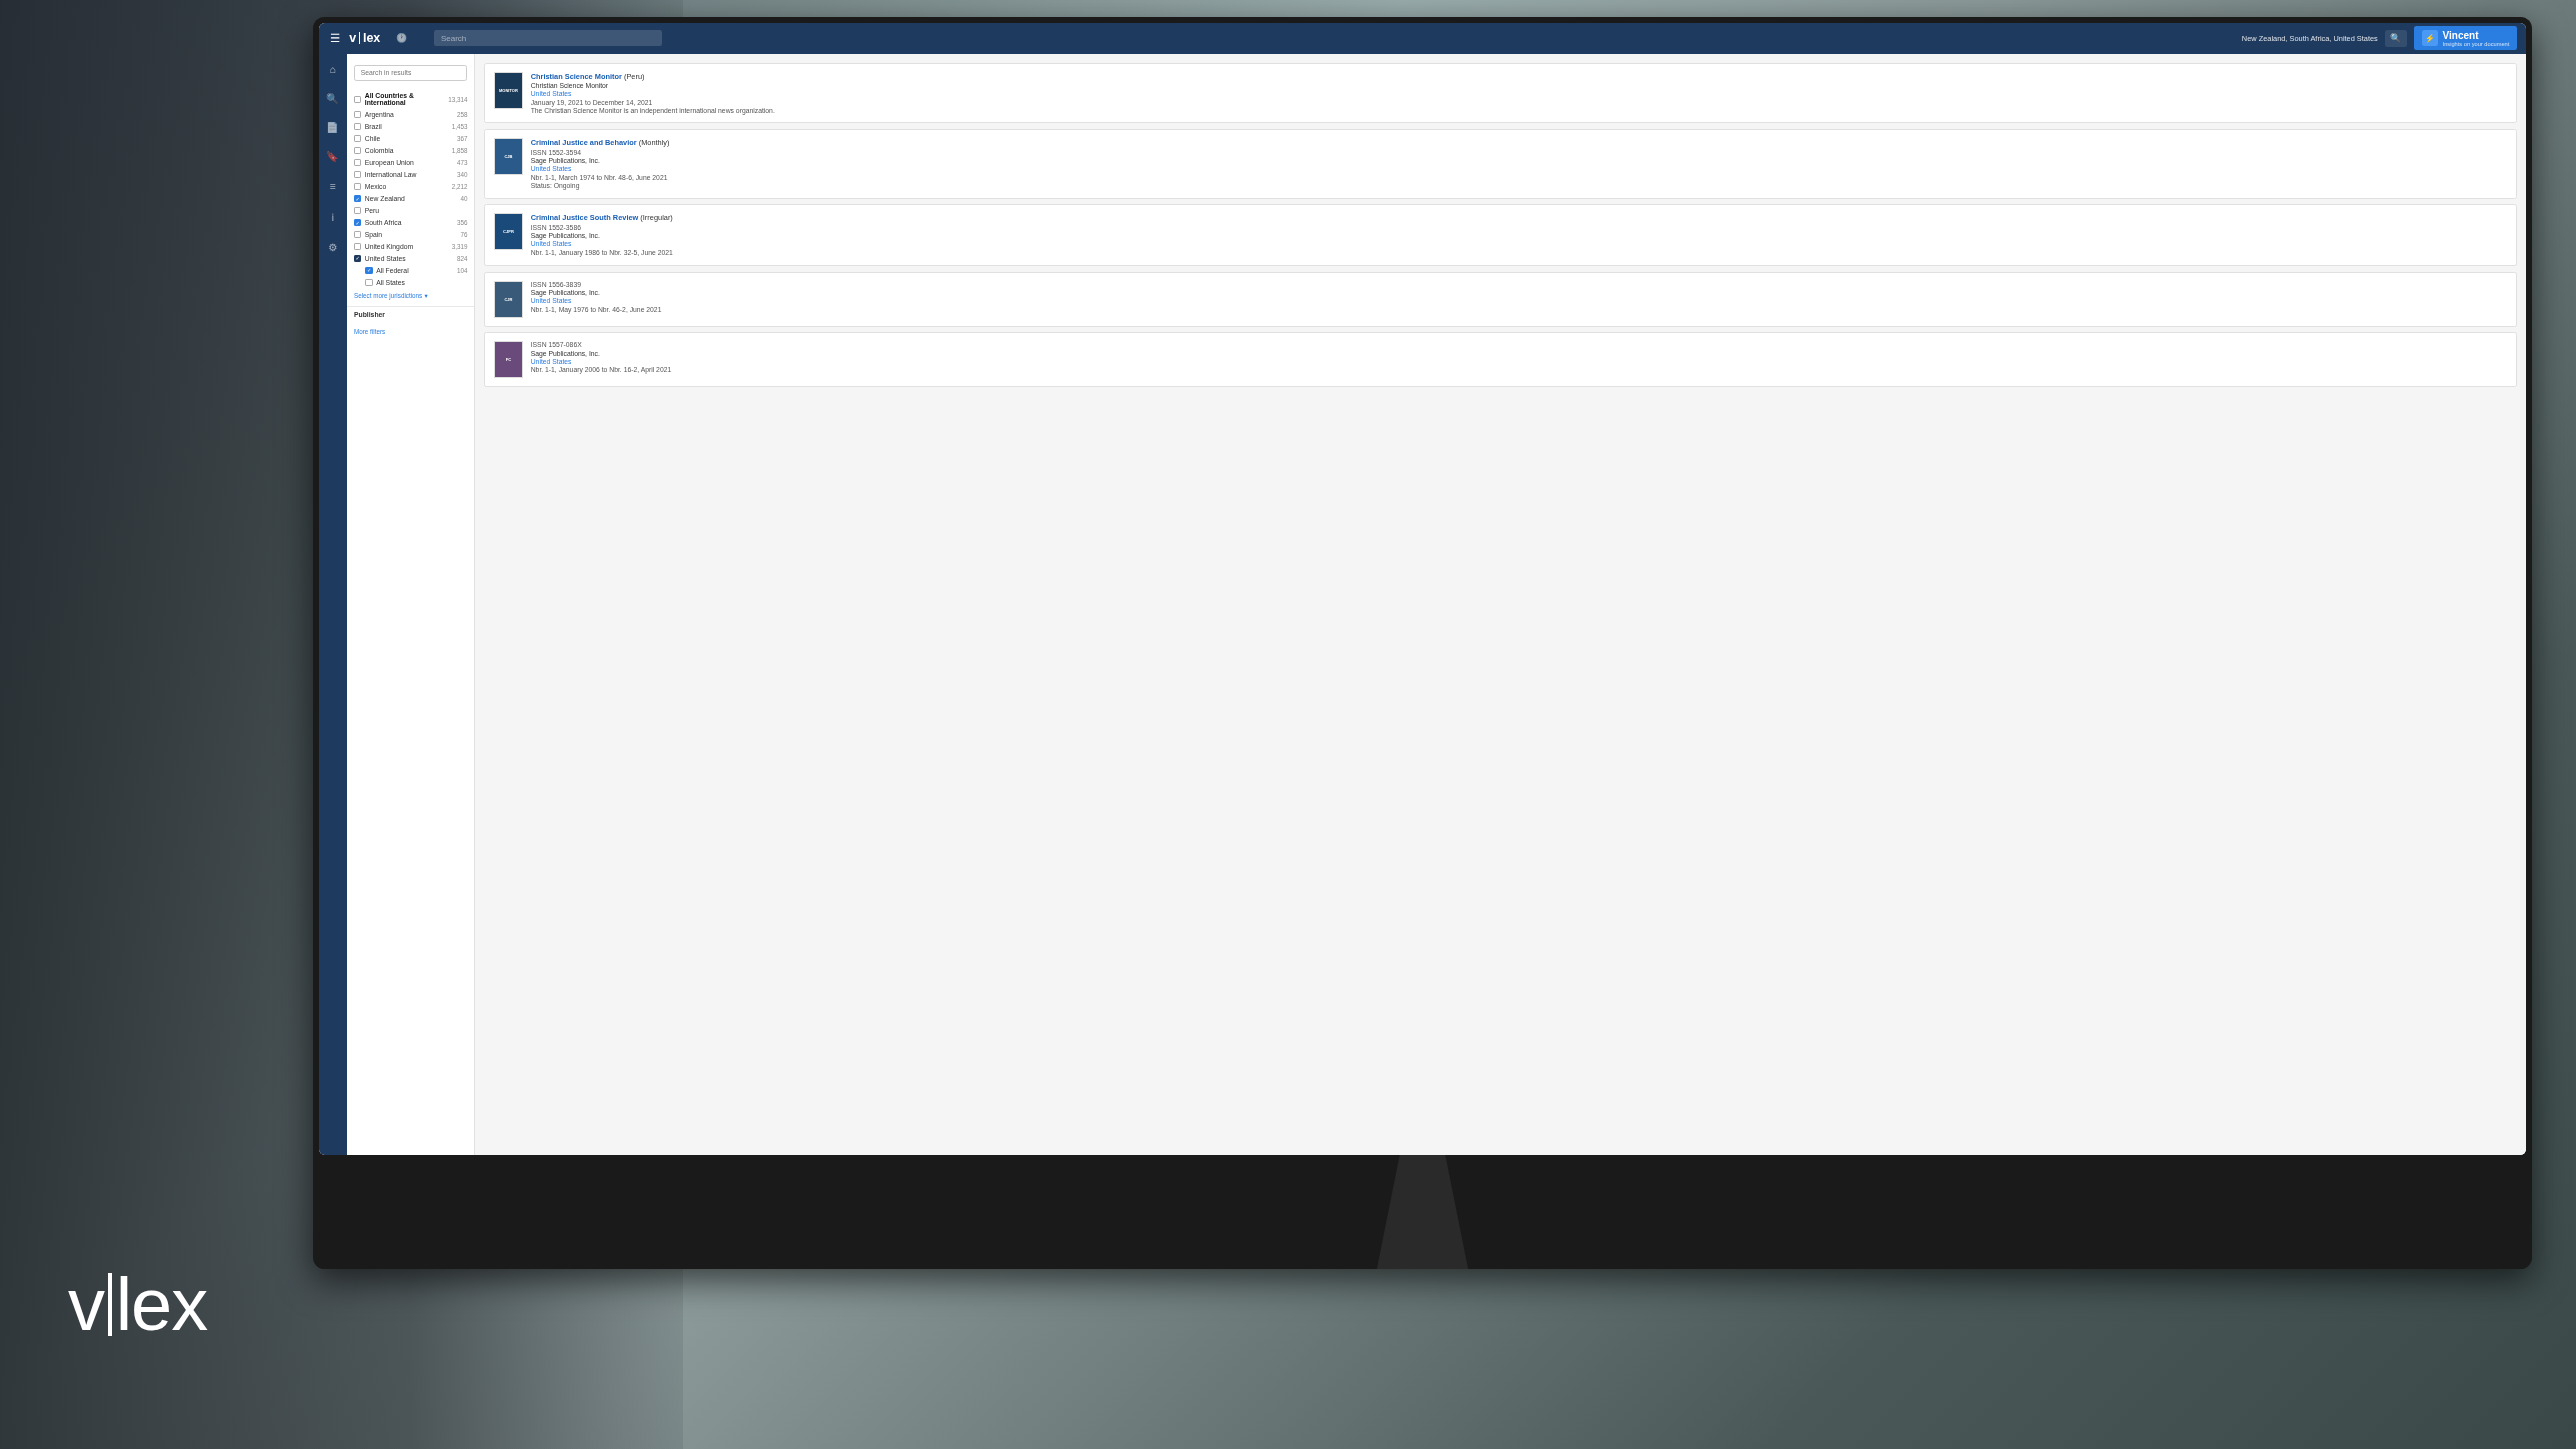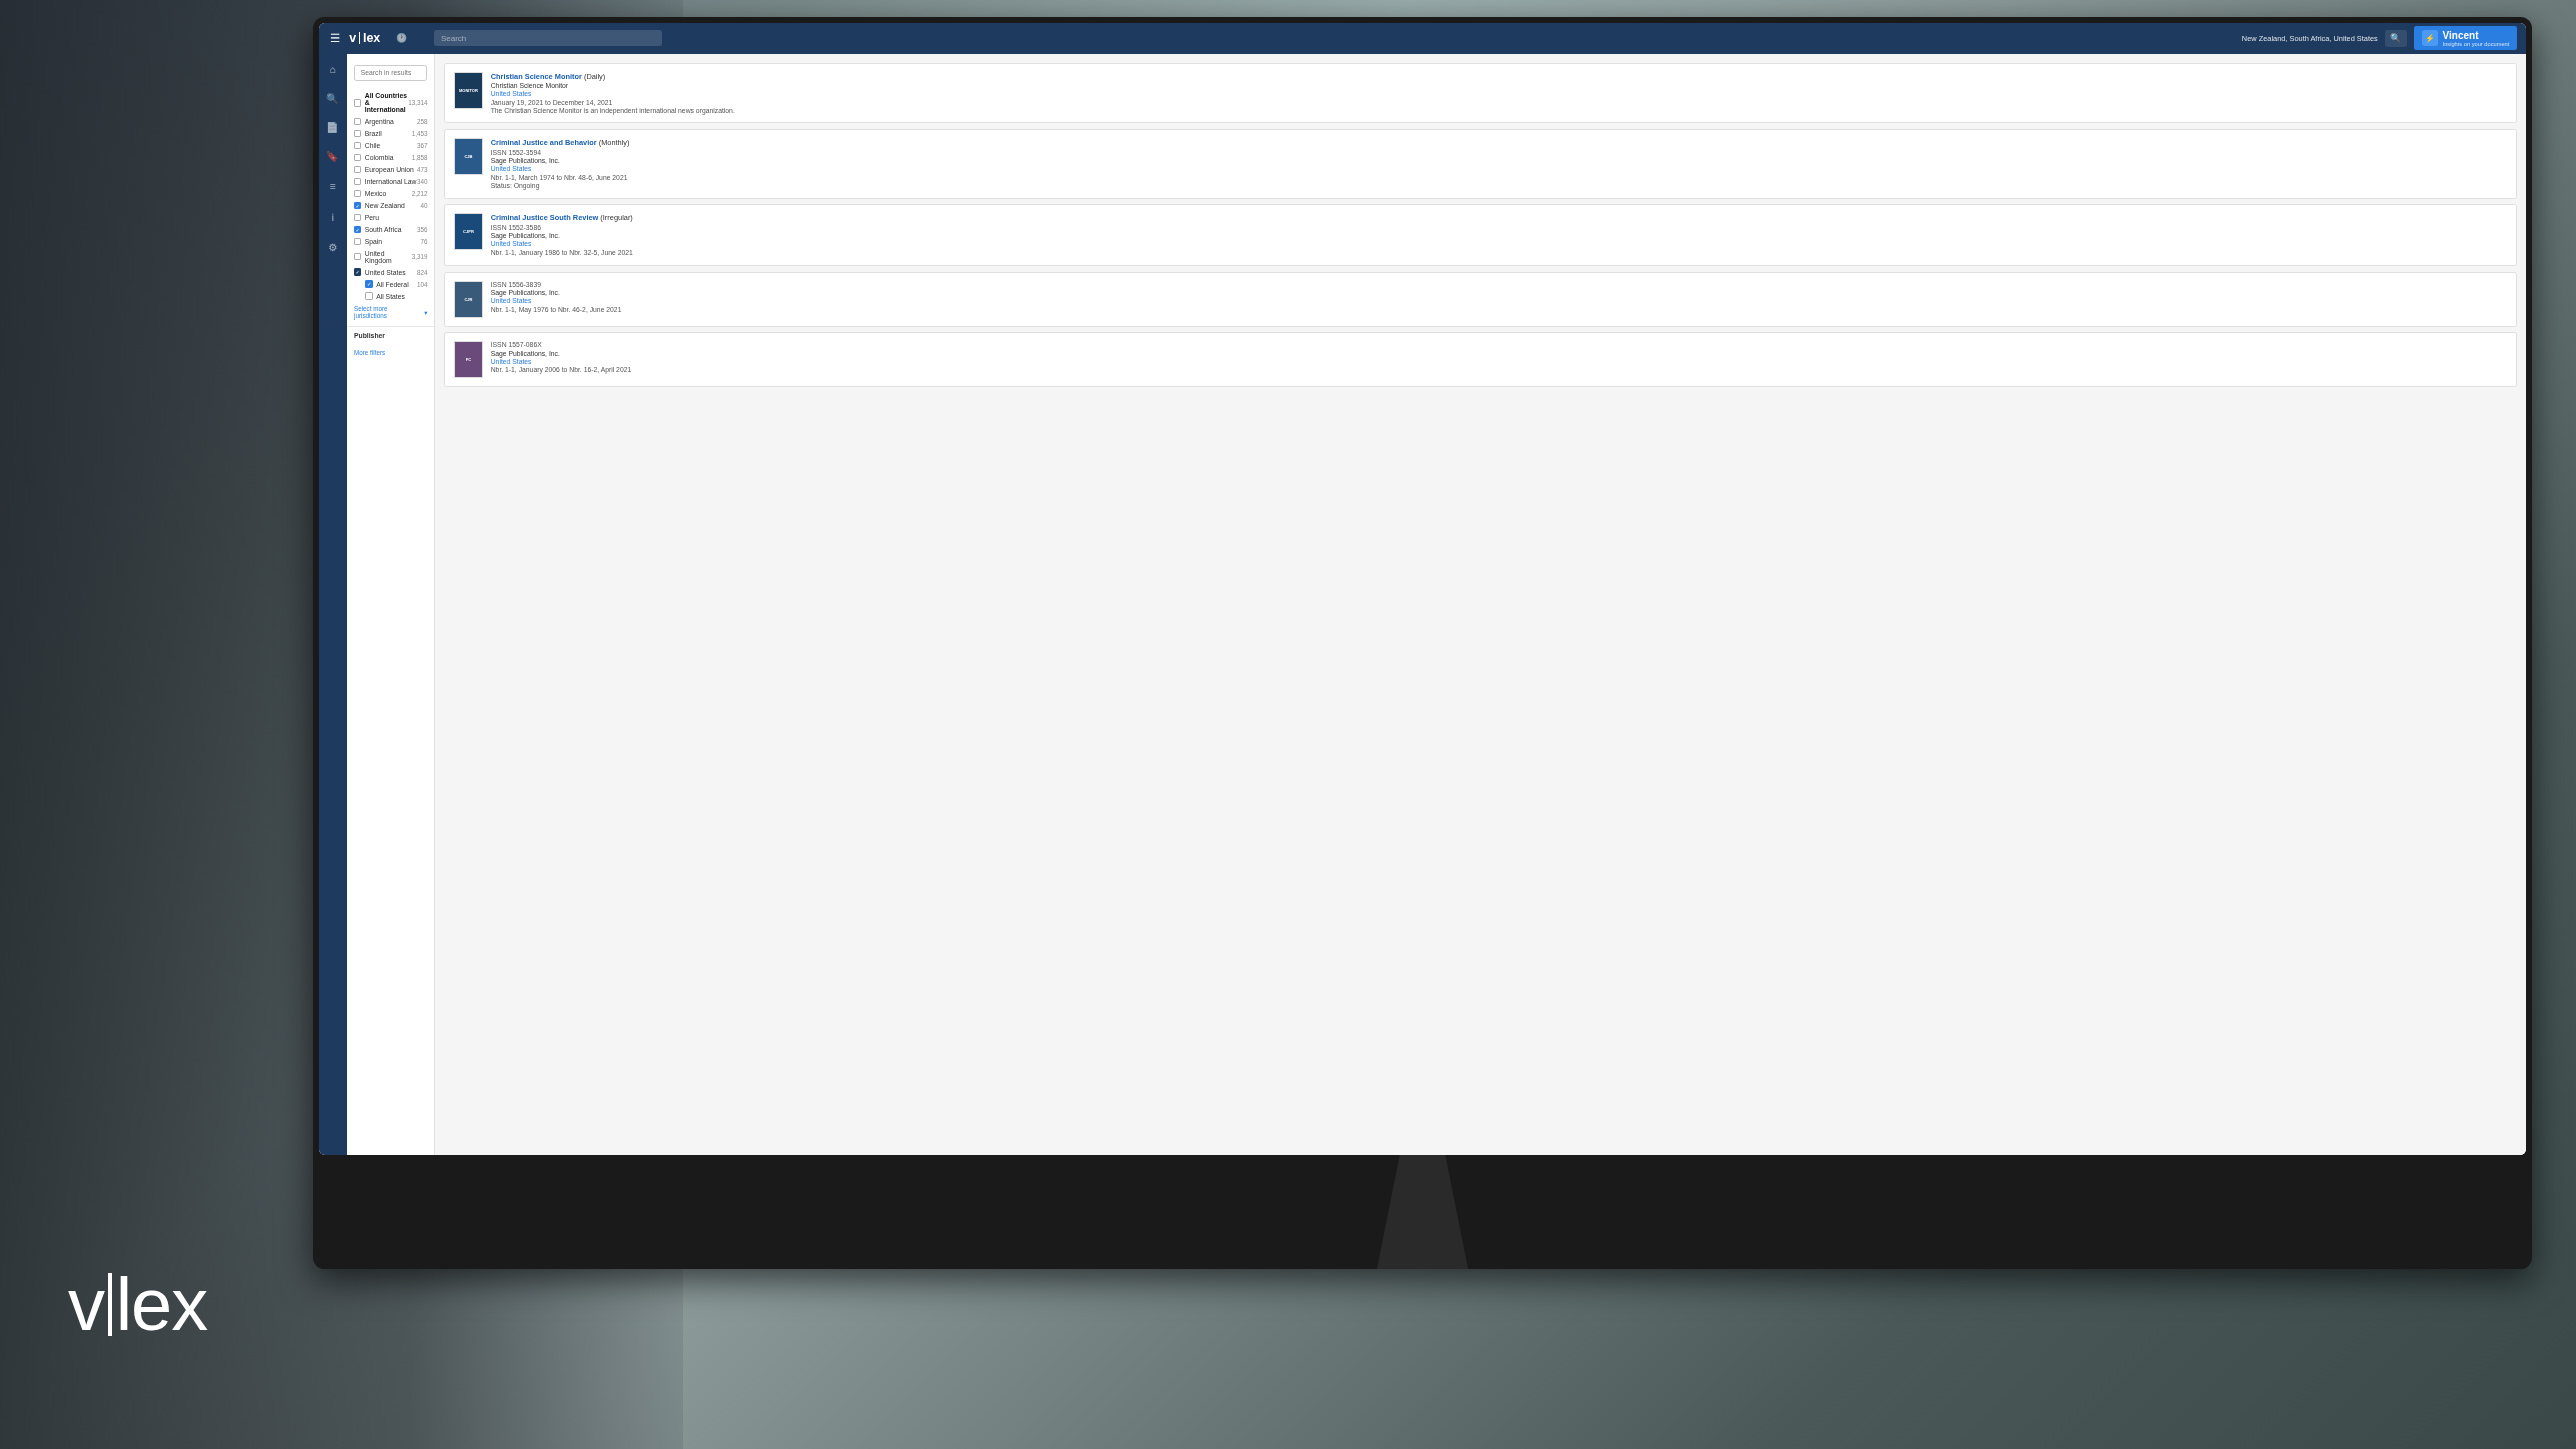--- a/index.html
+++ b/index.html
@@ -214,21 +214,21 @@
     .sidebar-icon {
       color: rgba(255,255,255,0.6);
       font-size: 10.2px;
       cursor: pointer;
       padding: 3.4px;
       border-radius: 2.3px;
     }
 
     
     .filters-panel {
-      width: 88px;
+      width: 128px;
       background: #fff;
       border-right: 0.6px solid #e0e0e0;
       padding: 6.8px 0;
       overflow-y: auto;
       flex-shrink: 0;
     }
 
     .search-in-results {
       padding: 4.6px 6.8px;
       margin-bottom: 4.6px;
@@ -649,21 +649,21 @@
 
           <div class="result-item">
             <div class="result-thumbnail result-thumbnail-monitor">
               <div style="background:#1a3a5a; width:100%; height:100%; display:flex; align-items:center; justify-content:center;">
                 <span style="color:white; font-size:4px; font-weight:bold; text-align:center; padding:1.1px;">MONITOR</span>
               </div>
             </div>
             <div class="result-body">
               <div class="result-title">
                 <a href="#">Christian Science Monitor</a>
-                <span class="frequency"> (Daily)</span>
+                <span class="frequency"> (Peru)</span>
               </div>
               <div class="result-publisher">Christian Science Monitor</div>
               <div class="result-country">United States</div>
               <div class="result-meta">January 19, 2021 to December 14, 2021</div>
               <div class="result-description">The Christian Science Monitor is an independent international news organization.</div>
             </div>
           </div>
 
           <div class="result-item">
             <div class="result-thumbnail">

